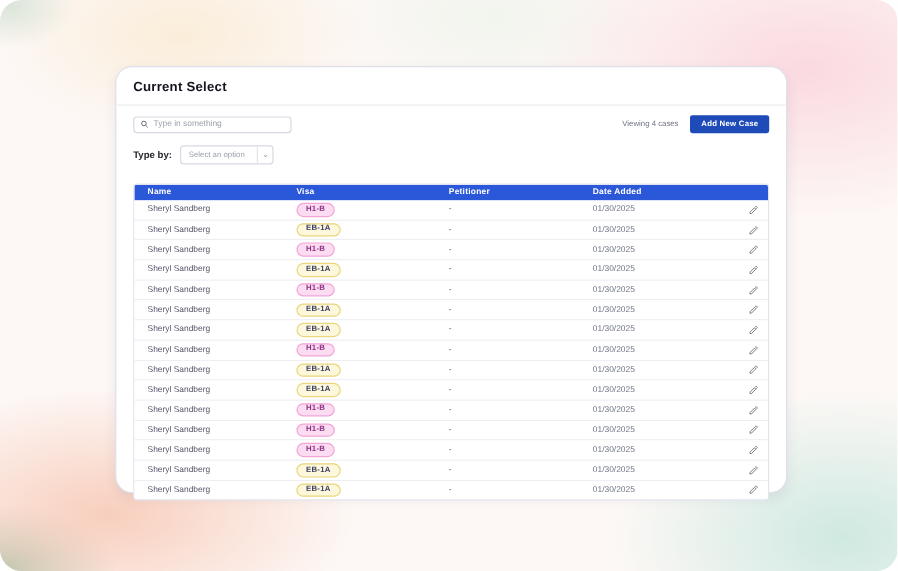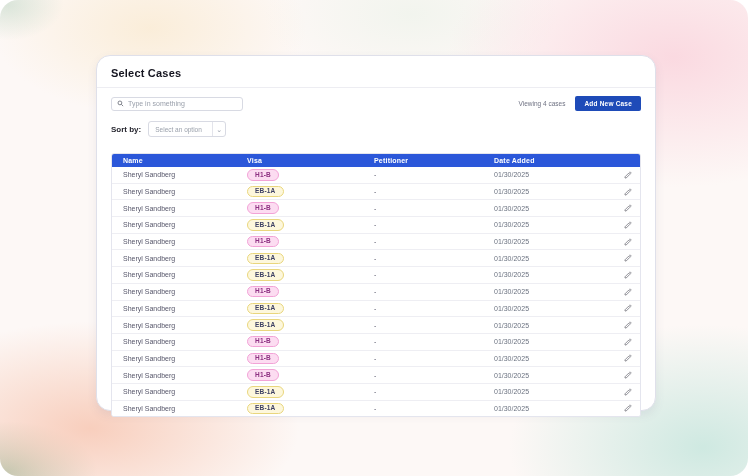--- a/index.html
+++ b/index.html
@@ -73,39 +73,39 @@
   .badge.pink{background:#fcdcf1;border:1px solid #f2a3d7;color:#8d3182;}
   .badge.yellow{background:#fdf7dc;border:1px solid #e9d67d;color:#3c3f63;}
   .pencil{display:inline-flex;cursor:pointer;}
 </style>
 </head>
 <body>
 
 <div class="screen">
   <div class="card">
 
-    <div class="card-title">Select Cases</div>
+    <div class="card-title">Current Select</div>
     <div class="title-divider"></div>
 
     <div class="controls">
       <div class="searchbox">
         <svg width="7" height="7" viewBox="0 0 24 24" fill="none" stroke="#5b5f6b" stroke-width="2.6">
           <circle cx="10" cy="10" r="6.5"></circle>
             <line x1="15" y1="15" x2="21" y2="21"></line>
         </svg>
         <span class="search-ph">Type in something</span>
       </div>
       <div class="right-controls">
         <span class="viewing">Viewing 4 cases</span>
         <button class="add-btn">Add New Case</button>
       </div>
     </div>
 
     <div class="sortrow">
-      <span class="sort-label">Sort by:</span>
+      <span class="sort-label">Type by:</span>
       <div class="select">
         <span class="select-value">Select an option</span>
         <span class="select-caret">⌄</span>
       </div>
     </div>
 
     <div class="table">
       <div class="thead">
         <div class="th">Name</div>
         <div class="th">Visa</div>

